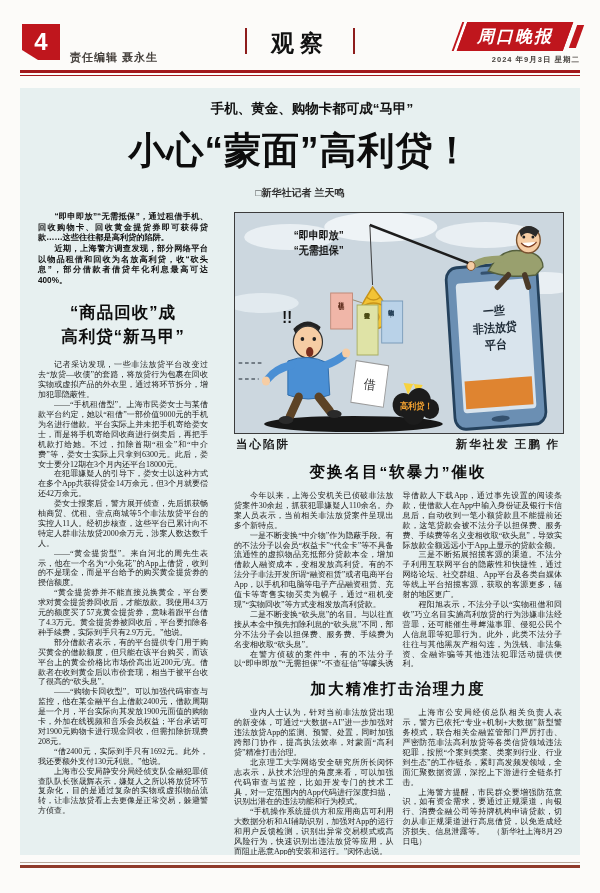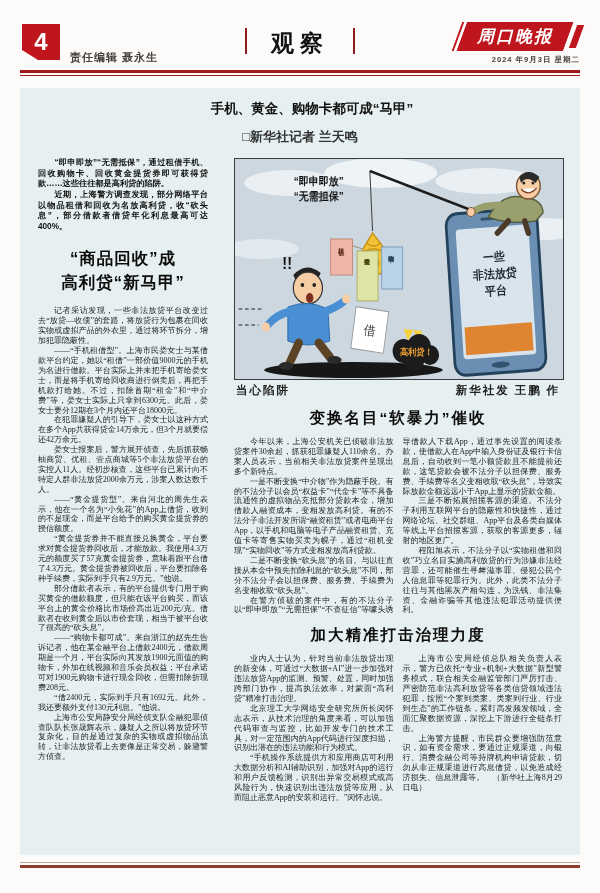--- a/index.html
+++ b/index.html
@@ -22,21 +22,21 @@
              font:italic 700 17px "DejaVu Serif",serif;letter-spacing:2px;white-space:nowrap;}
   .logo-slash{width:7px;height:23px;background:#bf161d;transform:skewX(-20deg);}
   .dateline{margin-top:4px;font-size:7.5px;font-weight:700;color:#46413d;letter-spacing:1px;}
   .rule-double{position:absolute;left:20px;right:20px;top:70px;height:2px;
                border-top:3px solid #a2181c;border-bottom:1px solid #a2181c;}
 
   
   .content{position:absolute;left:20px;right:20px;top:88px;height:767px;background:#e7f0f0;overflow:hidden;}
   .kicker{margin:12px 0 0 24px;font:700 13.5px "Liberation Sans",sans-serif;color:#111;text-align:center;}
   .headline{margin:8px 0 0;text-align:center;font:700 37px "Liberation Sans",sans-serif;color:#0d0d0d;letter-spacing:1px;}
-  .byline{margin:10px 0 8px;text-align:center;font-size:13px;font-weight:700;color:#333;}
+  .byline{margin:10px 0 8px;text-align:center;font-size:10px;font-weight:700;color:#333;}
 
   .cols{display:flex;padding:4px 18px 0;gap:26px;}
   .col-left{width:170px;flex:0 0 170px;}
   .col-main{flex:1;min-width:0;}
 
   p.body{margin:0;text-indent:2em;text-align:justify;font:8px/1.24 "Liberation Serif",serif;color:#222;}
   p.lead{margin:0;text-indent:2em;text-align:justify;font:700 8.2px/1.3 "Liberation Sans",sans-serif;color:#111;}
   .subhead1{margin:14px 0 12px;text-align:center;font:600 16.5px/1.45 "Liberation Sans",sans-serif;
             color:#0d0d0d;white-space:pre-line;letter-spacing:1px;}
   .subhead{margin:10px 0 8px;text-align:center;font:600 15.5px "Liberation Sans",sans-serif;color:#0d0d0d;letter-spacing:2px;}
@@ -72,37 +72,38 @@
         <div class="logo"><span>周口晚报</span></div>
         <div class="logo-slash"></div>
       </div>
       <div class="dateline">2024 年9月3日 星期二</div>
     </div>
   </div>
   <div class="rule-double"></div>
 
   <div class="content">
     <div class="kicker">手机、黄金、购物卡都可成“马甲”</div>
+    <h2 class="headline">小心“蒙面”高利贷！</h2>
     <div class="byline">□新华社记者 兰天鸣</div>
 
     <div class="cols">
 
       <div class="col-left">
         <p class="lead">“即申即放”“无需抵保”，通过租借手机、回收购物卡、回收黄金提货券即可获得贷款……这些往往都是高利贷的陷阱。</p>
         <p class="lead">近期，上海警方调查发现，部分网络平台以物品租借和回收为名放高利贷，收“砍头息”，部分借款者借贷年化利息最高可达400%。</p>
         <div class="subhead1">“商品回收”成
 高利贷“新马甲”</div>
         <p class="body">记者采访发现，一些非法放贷平台改变过去“放贷—收债”的套路，将放贷行为包裹在回收实物或虚拟产品的外衣里，通过将环节拆分，增加犯罪隐蔽性。</p>
         <p class="body">——“手机租借型”。上海市民娄女士与某借款平台约定，她以“租借”一部价值9000元的手机为名进行借款。平台实际上并未把手机寄给娄女士，而是将手机寄给回收商进行倒卖后，再把手机款打给她。不过，扣除首期“租金”和“中介费”等，娄女士实际上只拿到6300元。此后，娄女士要分12期在3个月内还平台18000元。</p>
         <p class="body">在犯罪嫌疑人的引导下，娄女士以这种方式在多个App共获得贷金14万余元，但3个月就要偿还42万余元。</p>
         <p class="body">娄女士报案后，警方展开侦查，先后抓获畅柚商贸、优租、壹点商城等5个非法放贷平台的实控人11人。经初步核查，这些平台已累计向不特定人群非法放贷2000余万元，涉案人数达数千人。</p>
         <p class="body">——“黄金提货型”。来自河北的周先生表示，他在一个名为“小兔花”的App上借贷，收到的不是现金，而是平台给予的购买黄金提货券的授信额度。</p>
         <p class="body">“黄金提货券并不能直接兑换黄金，平台要求对黄金提货券回收后，才能放款。我使用4.3万元的额度买了57克黄金提货券，意味着跟平台借了4.3万元。黄金提货券被回收后，平台要扣除各种手续费，实际到手只有2.9万元。”他说。</p>
         <p class="body">部分借款者表示，有的平台提供专门用于购买黄金的借款额度，但只能在该平台购买，而该平台上的黄金价格比市场价高出近200元/克。借款者在收到黄金后以市价套现，相当于被平台收了很高的“砍头息”。</p>
-        <p class="body">——“购物卡都可成”。来自浙江的赵先生告诉记者，他在某金融平台上借款2400元，借款周期是一个月，平台实际向其发放1900元面值的购物卡，外加在线视频和音乐会员权益；平台承诺可对1900元购物卡进行现金回收，但需扣除折现费208元。</p>
+        <p class="body">——“购物卡回收型”。可以加强代码审查与监控，他在某金融平台上借款2400元，借款周期是一个月，平台实际向其发放1900元面值的购物卡，外加在线视频和音乐会员权益；平台承诺可对1900元购物卡进行现金回收，但需扣除折现费208元。</p>
         <p class="body">“借2400元，实际到手只有1692元。此外，我还要额外支付130元利息。”他说。</p>
         <p class="body">上海市公安局静安分局经侦支队金融犯罪侦查队队长张晟辉表示，嫌疑人之所以将放贷环节复杂化，目的是通过复杂的实物或虚拟物品流转，让非法放贷看上去更像是正常交易，躲避警方侦查。</p>
       </div>
 
       <div class="col-main">
 
         <figure class="cartoon">
           <svg viewBox="0 0 360 220" preserveAspectRatio="none">
 
             <ellipse cx="60" cy="24" rx="50" ry="13" fill="#e9eff3"></ellipse>

